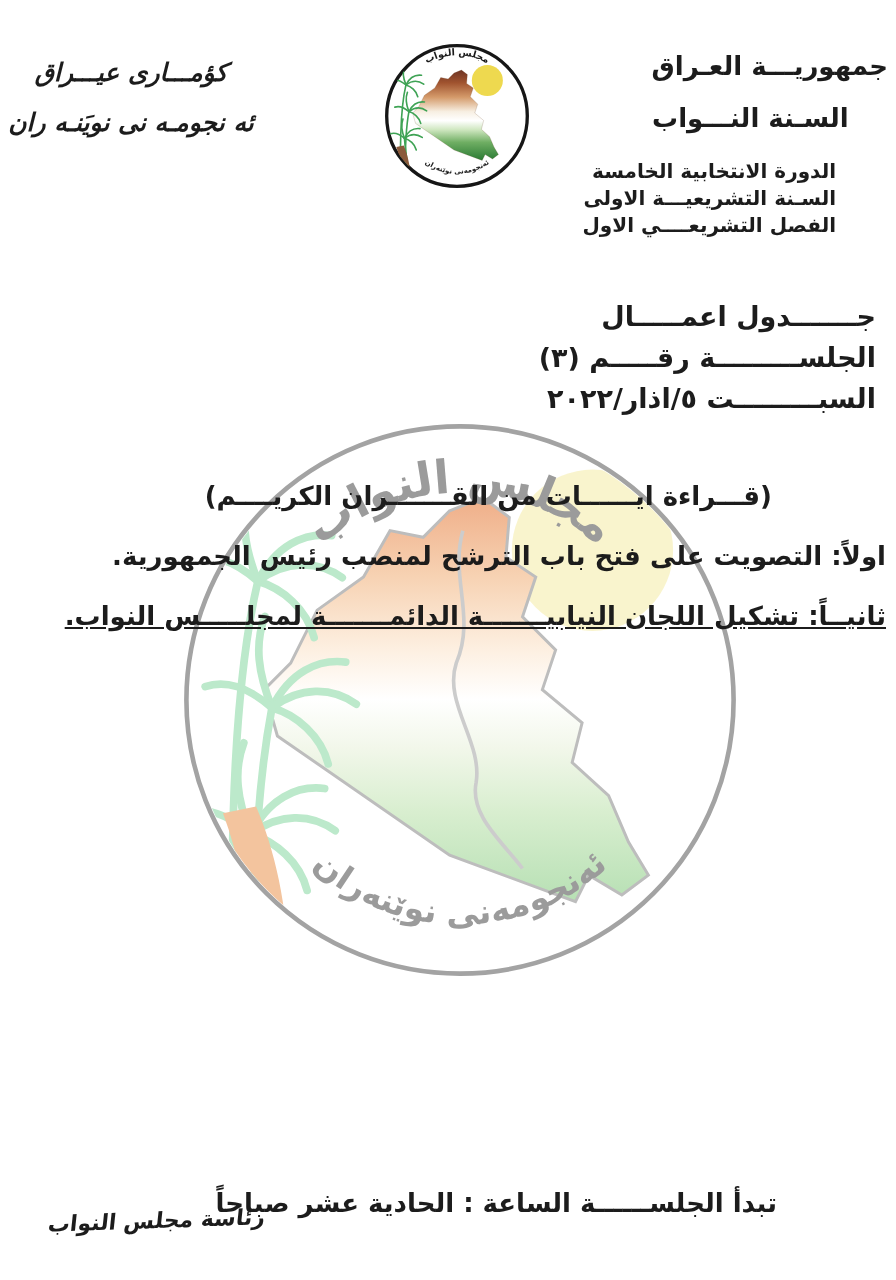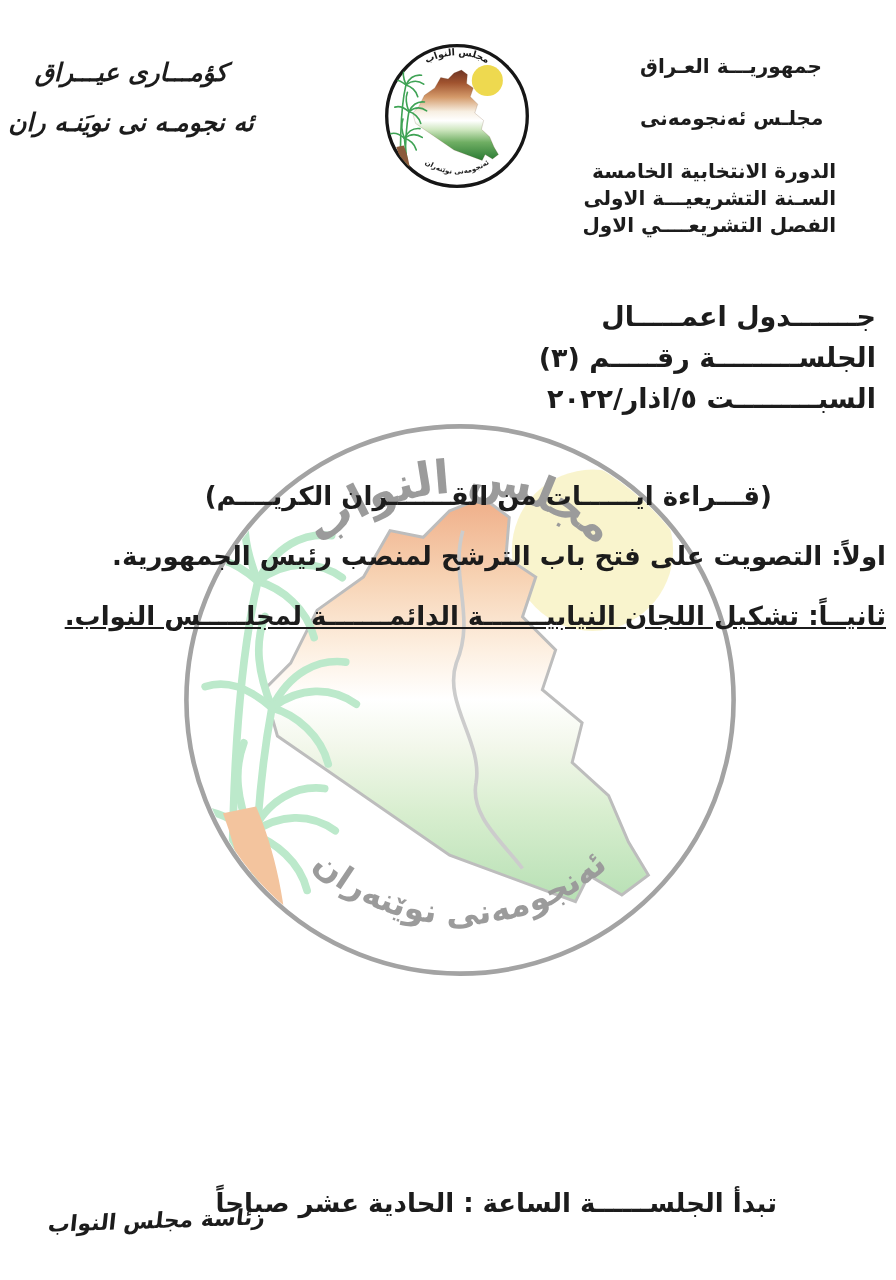--- a/index.html
+++ b/index.html
@@ -13,22 +13,22 @@
     background:#ffffff;overflow:hidden;
     font-family:"DejaVu Sans","Liberation Sans",sans-serif;
     color:var(--ink);
   }
   .abs{position:absolute;}
   .ar{direction:rtl;unicode-bidi:plaintext;}
   .b{font-weight:bold;}
   .nowrap{white-space:nowrap;}
 
   
-  .hdr-right{top:40px;right:20px;width:236px;text-align:left;
-    font-size:20px;line-height:52px;z-index:3;}
+  .hdr-right{top:40px;right:8px;width:236px;text-align:left;
+    font-size:26px;line-height:52px;z-index:3;}
   .hdr-terms{top:158px;right:60px;width:210px;text-align:center;
     font-size:20px;line-height:27px;z-index:3;}
 
   
   .hdr-left{top:48px;left:6px;width:250px;text-align:center;
     font-size:25px;line-height:50px;z-index:3;font-style:italic;}
 
   
   .logo{left:383px;top:42px;width:148px;height:148px;z-index:3;}
 
@@ -112,21 +112,21 @@
       <stop offset="0.78" stop-color="#d8eecf"></stop>
       <stop offset="1" stop-color="#b7e0b4"></stop>
     </linearGradient>
   </defs>
 </svg>
 
 <div class="page">
 
   <div class="abs hdr-right ar b">
     <div class="nowrap">جمهوريـــة العـراق</div>
-    <div class="nowrap">مجلـس ئەنجومەنى</div>
+    <div class="nowrap">السـنة النـــواب</div>
   </div>
   <div class="abs hdr-terms ar b">
     <div class="nowrap">الدورة الانتخابية الخامسة</div>
     <div class="nowrap">السـنة التشريعيـــة الاولى</div>
     <div class="nowrap">الفصل التشريعــــي الاول</div>
   </div>
 
   <div class="abs hdr-left ar b">
     <div class="nowrap">كؤمـــارى عيـــراق</div>
     <div class="nowrap">ئه نجومـه نى نويَنـه ران</div>

